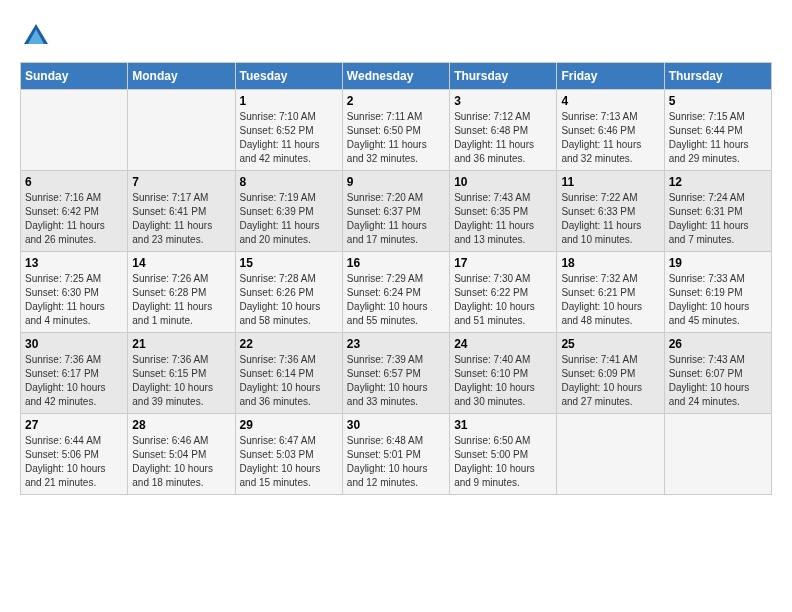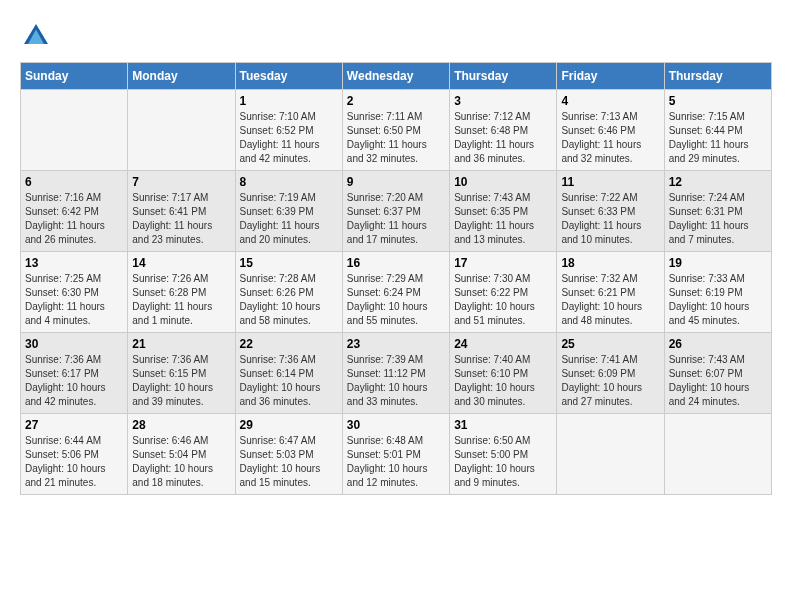--- a/index.html
+++ b/index.html
@@ -259,21 +259,21 @@
         </td>
         <td>
           <span class="day-num">22</span>
           <div class="cell-content">Sunrise: 7:36 AM</div>
           <div class="cell-content">Sunset: 6:14 PM</div>
           <div class="cell-content">Daylight: 10 hours and 36 minutes.</div>
         </td>
         <td>
           <span class="day-num">23</span>
           <div class="cell-content">Sunrise: 7:39 AM</div>
-          <div class="cell-content">Sunset: 11:12 PM</div>
+          <div class="cell-content">Sunset: 6:57 PM</div>
           <div class="cell-content">Daylight: 10 hours and 33 minutes.</div>
         </td>
         <td>
           <span class="day-num">24</span>
           <div class="cell-content">Sunrise: 7:40 AM</div>
           <div class="cell-content">Sunset: 6:10 PM</div>
           <div class="cell-content">Daylight: 10 hours and 30 minutes.</div>
         </td>
         <td>
           <span class="day-num">25</span>

